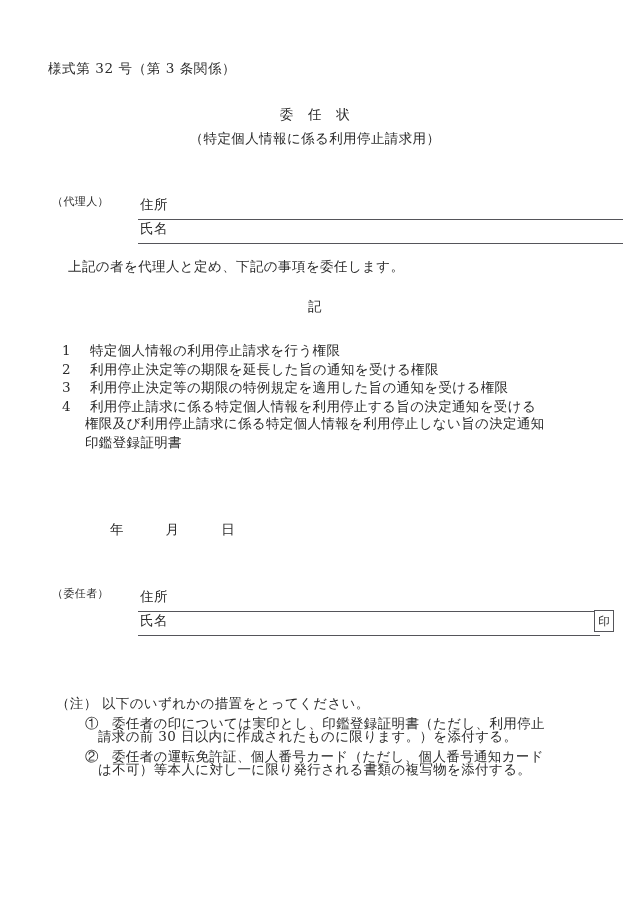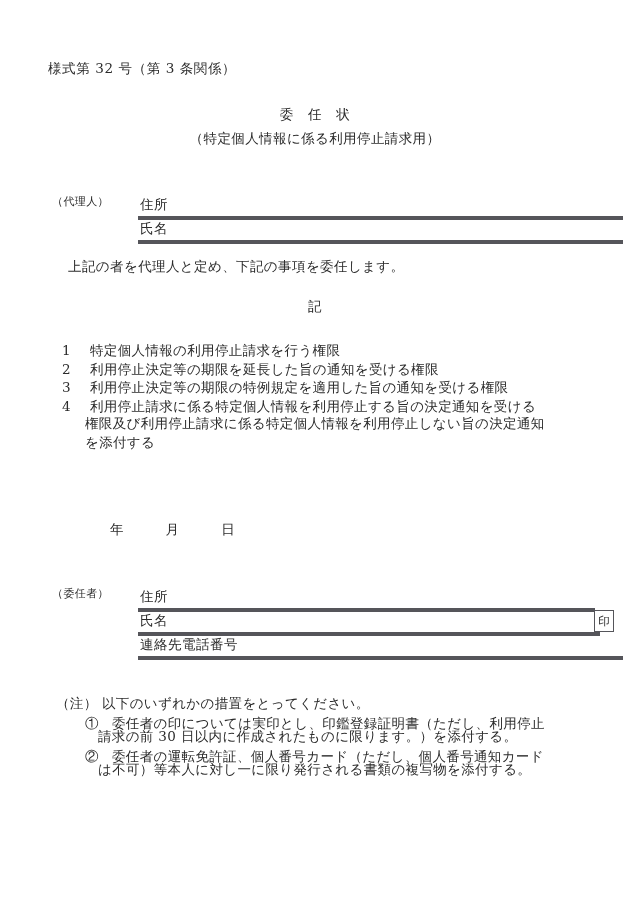--- a/index.html
+++ b/index.html
@@ -76,21 +76,21 @@
     position: absolute;
     left: 90px;
     top: 0;
     width: 450px;
   }
 
   .field-row {
     position: relative;
     height: 24px;
     box-sizing: border-box;
-    border-bottom: 4px solid #0ea5e9;
+    border-bottom: 1px solid #0ea5e9;
     text-decoration: underline;
   }
   .field-row .field-label {
     position: absolute;
     left: 2px;
     top: 2px;
     font-size: 13.5px;
     letter-spacing: 0.5px;
     white-space: nowrap;
   }
@@ -244,40 +244,37 @@
       <span class="body">利用停止決定等の期限を延長した旨の通知を受ける権限</span>
     </div>
     <div class="authority-item">
       <span class="num">3</span>
       <span class="body">利用停止決定等の期限の特例規定を適用した旨の通知を受ける権限</span>
     </div>
     <div class="authority-item">
       <span class="num">4</span>
       <span class="body">利用停止請求に係る特定個人情報を利用停止する旨の決定通知を受ける
         <span class="cont">権限及び利用停止請求に係る特定個人情報を利用停止しない旨の決定通知</span>
-        <span class="cont">を添付する</span>
+        <span class="cont">印鑑登録証明書</span>
       </span>
     </div>
   </div>
 
   <div class="abs date-line">年　　　月　　　日</div>
 
   <div class="party party-principal">
     <div class="party-label">（委任者）</div>
     <div class="field-rows">
       <div class="field-row w-short" style="border-bottom-color: rgb(85, 85, 90);">
         <span class="field-label">住所</span>
       </div>
       <div class="field-row w-seal" style="border-bottom-color: rgb(85, 85, 90);">
         <span class="field-label">氏名</span>
         <span class="seal-box" style="border-color: rgb(85, 85, 90);">印</span>
       </div>
-      <div class="field-row w-full" style="border-bottom-color: rgb(85, 85, 90);">
-        <span class="field-label">連絡先電話番号</span>
-      </div>
     </div>
   </div>
 
   <div class="notes">
     <div class="notes-head">
       <span class="notes-tag">（注）</span><span>以下のいずれかの措置をとってください。</span>
     </div>
     <div class="note-item">
       <span class="marker">①</span>
       <span class="note-body">委任者の印については実印とし、印鑑登録証明書（ただし、利用停止

